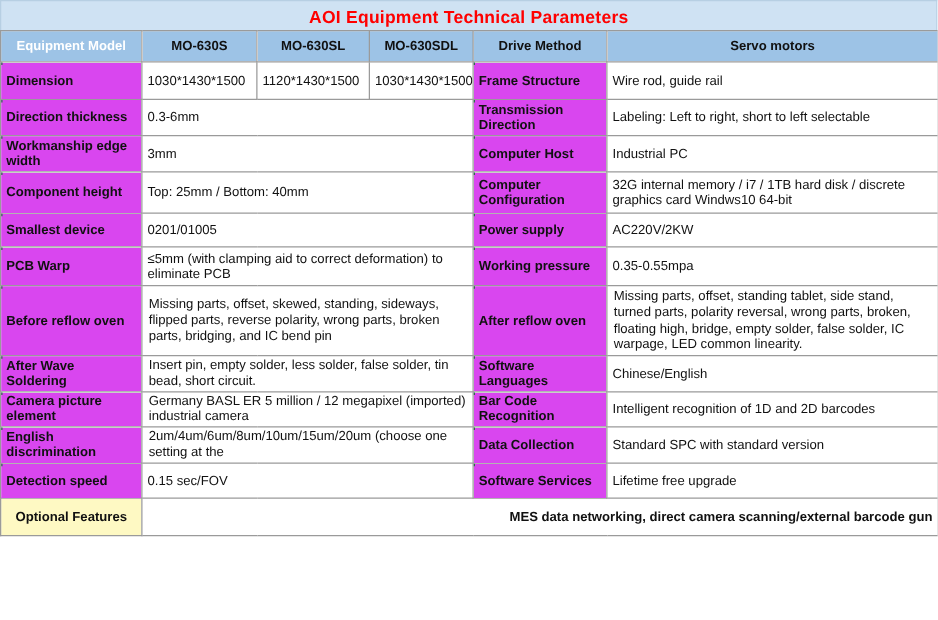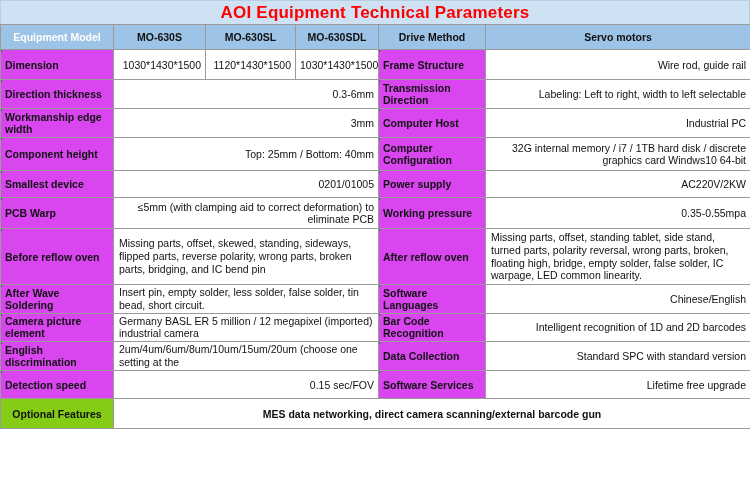--- a/index.html
+++ b/index.html
@@ -27,21 +27,21 @@
     background: #cfe2f3;
     border: 1px solid #b7cfe3;
     border-bottom: none;
     box-sizing: border-box;
     display: flex;
     align-items: center;
     justify-content: center;
   }
   .title-text {
     color: #ff0000;
-    font-size: 17px;
+    font-size: 14px;
     font-weight: bold;
     letter-spacing: 0.2px;
     line-height: 1;
   }
 
   
   table.grid {
     border-collapse: collapse;
     table-layout: fixed;
     width: 750px;
@@ -88,45 +88,45 @@
     left: -2px;
     top: -1px;
     width: 3px;
     height: 3px;
     background: #2f6b4f;
   }
 
   
   td.val {
     background: #ffffff;
-    text-align: right;
+    text-align: left;
   }
   td.val.left {
     text-align: left;
     padding-left: 5px;
     line-height: 1.22;
   }
 
   
   .optional td {
     background: #ffffff;
     height: 30px;
   }
   td.opt-lbl {
     color: #ff0000;
     font-weight: bold;
     text-align: center;
     font-size: 11px;
-    background: #84cc16;
+    background: #fef9c3;
     border-left: 2px solid #9a9a9a;
   }
   td.opt-val {
     color: #111111;
     font-weight: bold;
-    text-align: center;
+    text-align: right;
     padding-left: 5px;
     font-size: 11px;
     margin-left: 33px;
   }
 
   .nowrapcell { white-space: nowrap; }
 </style>
 </head>
 <body>
 
@@ -164,21 +164,21 @@
         <td class="lbl">Frame Structure</td>
         <td class="val">Wire rod, guide rail</td>
       </tr>
 
 
 
       <tr style="height:29px">
         <td class="lbl">Direction thickness</td>
         <td class="val" colspan="3">0.3-6mm</td>
         <td class="lbl">Transmission Direction</td>
-        <td class="val">Labeling: Left to right, width to left selectable</td>
+        <td class="val">Labeling: Left to right, short to left selectable</td>
       </tr>
 
       <tr style="height:29px">
         <td class="lbl">Workmanship edge width</td>
         <td class="val" colspan="3">3mm</td>
         <td class="lbl">Computer Host</td>
         <td class="val">Industrial PC</td>
       </tr>
 
       <tr style="height:33px">

